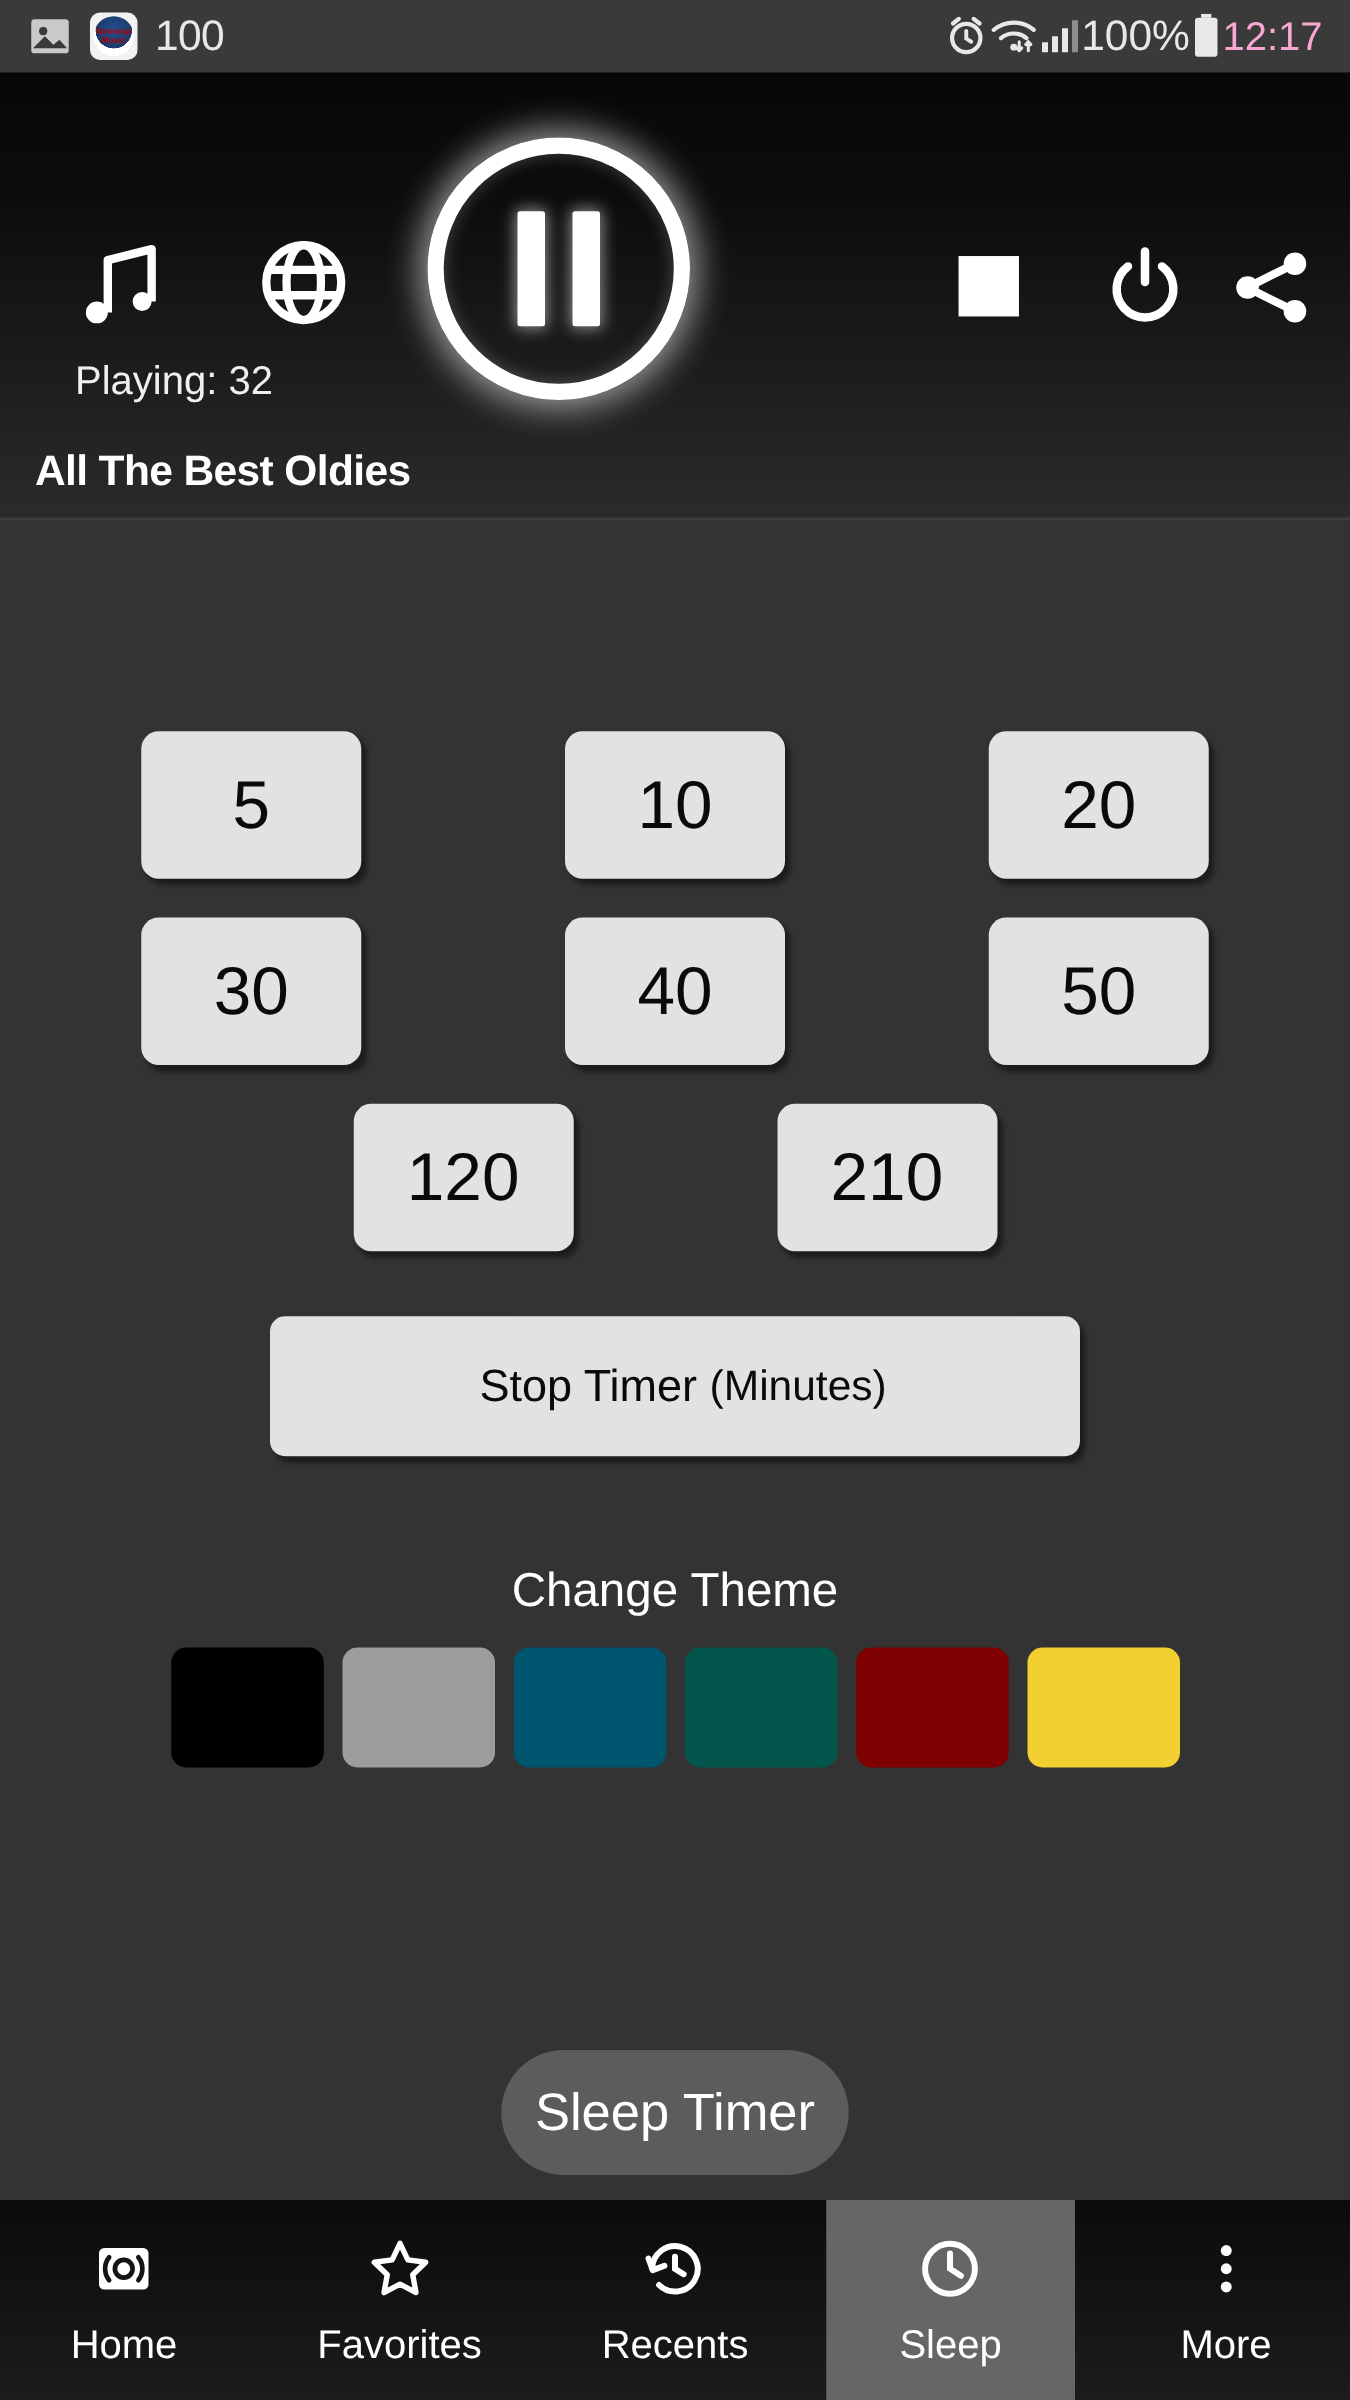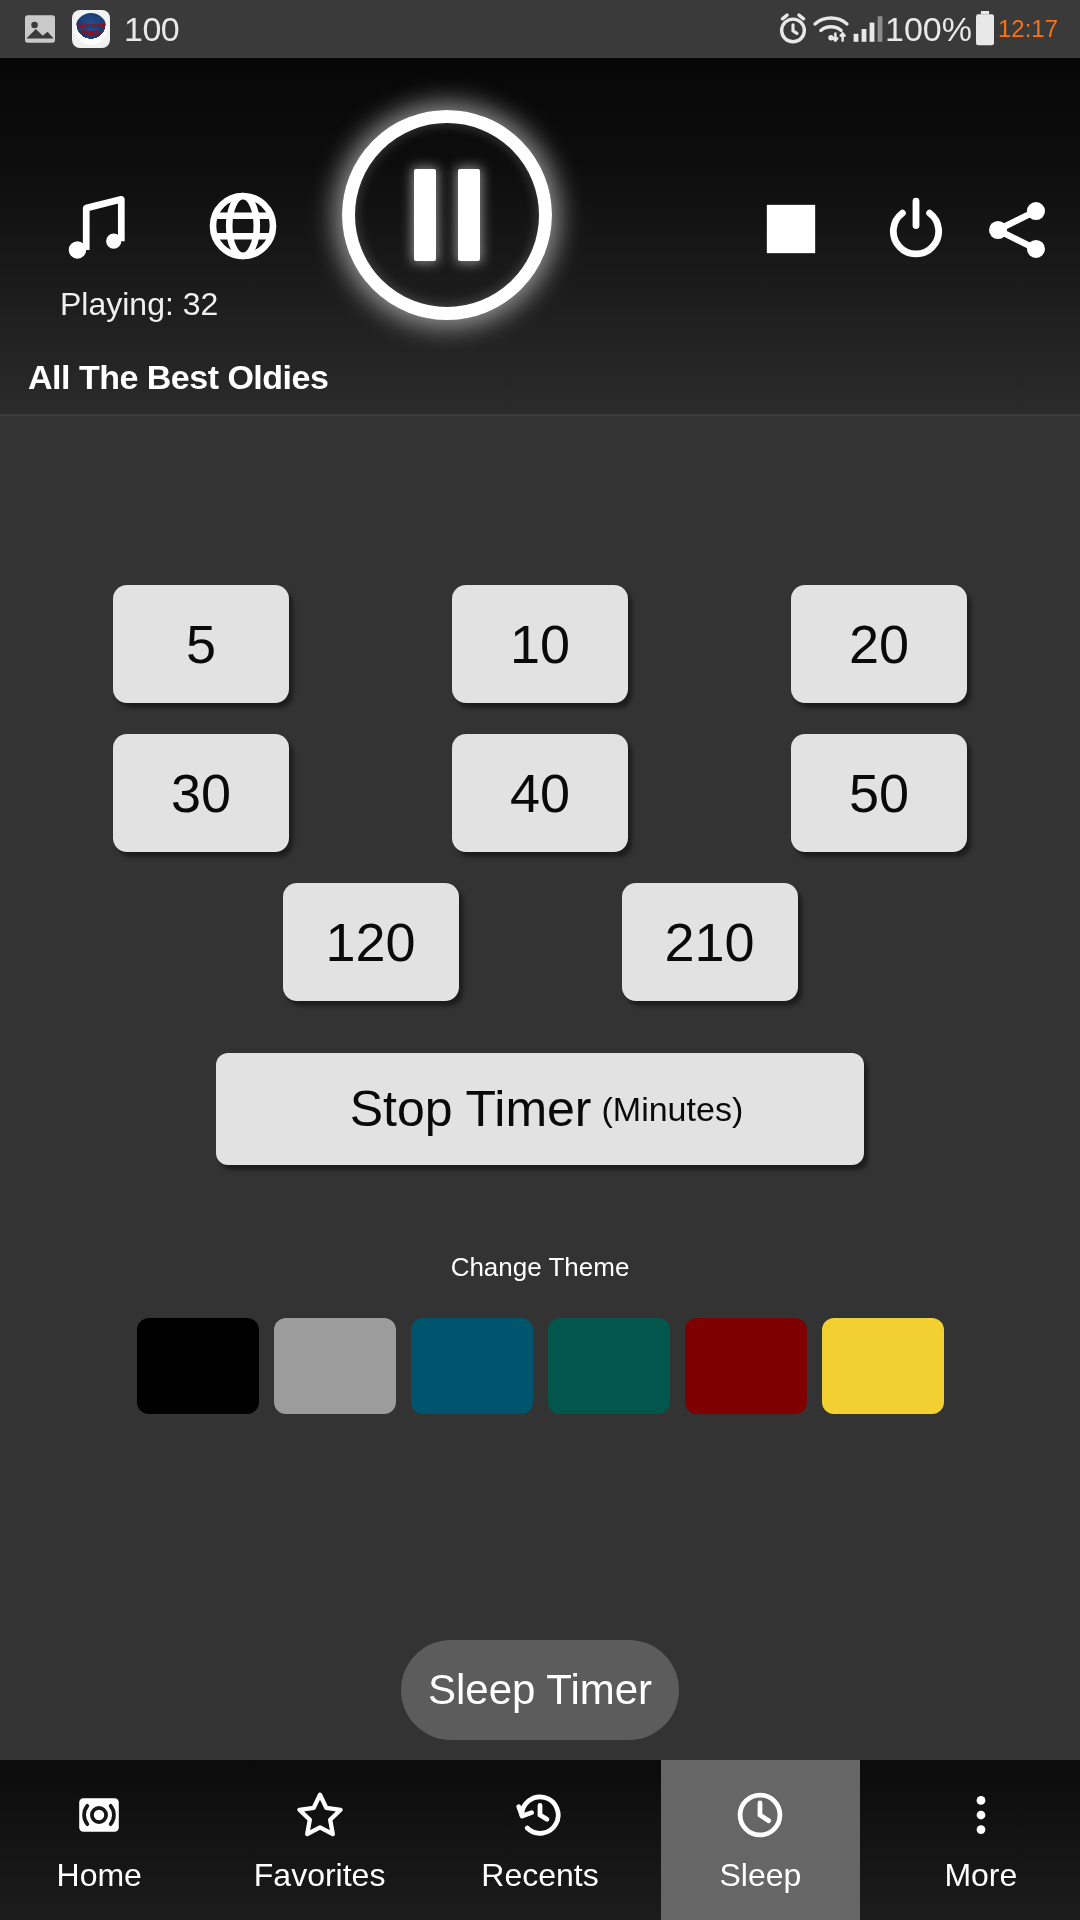--- a/index.html
+++ b/index.html
@@ -14,21 +14,21 @@
   
   .statusbar{
     position:absolute; left:0; top:0; width:1080px; height:58px;
     background:#3a3a3a; display:flex; align-items:center;
     padding:0 22px; color:#e8e8e8;
   }
   .sb-left{ display:flex; align-items:center; gap:14px;justify-content:space-between; }
   .sb-right{ margin-left:auto; display:flex; align-items:center; }
   .sb-text{ font-size:34px; color:#e8e8e8; letter-spacing:-0.5px; }
   .sb-pct{ font-size:34px; color:#e8e8e8; }
-  .sb-time{ font-size:24px; color:#f97316; }
+  .sb-time{ font-size:32px; color:#f9a8d4; }
   .appicon{
     width:38px;height:38px;border-radius:8px;background:#f2f2f2;
     display:flex;align-items:center;justify-content:center;overflow:hidden;
     position:relative;
   }
   .appicon .ring{
     position:absolute; width:32px;height:32px;border-radius:50%;
     background:radial-gradient(circle at 50% 35%, #23508f 0%, #1b3a6b 55%, #ffffff 56%);
   }
   .appicon .txt{
@@ -101,27 +101,27 @@
   }
 
   .stop-timer-btn{
     position:absolute; left:50%; transform:translateX(-50%);
     top:1053px; width:648px; height:112px;
     background:#e2e2e2; border-radius:12px;
     display:flex; align-items:center; justify-content:center;
     box-shadow:4px 5px 4px rgba(0,0,0,0.45);
     color:#0a0a0a; border:none;
   }
-  .stop-timer-main{ font-size:50px;margin-left:13px; }
+  .stop-timer-main{ font-size:36px;margin-left:13px; }
   .stop-timer-sub{ font-size:34px; margin-left:10px; }
 
   
   .theme-title{
     position:absolute; left:0; top:1252px; width:1080px;
-    text-align:center; color:#ffffff; font-size:26px;
+    text-align:center; color:#ffffff; font-size:38px;
   }
   .theme-row{
     position:absolute; left:0; top:1318px; width:1080px;
     display:flex; justify-content:center; gap:15px;
   }
   .swatch{
     width:122px; height:96px; border-radius:12px;
   }
 
   

